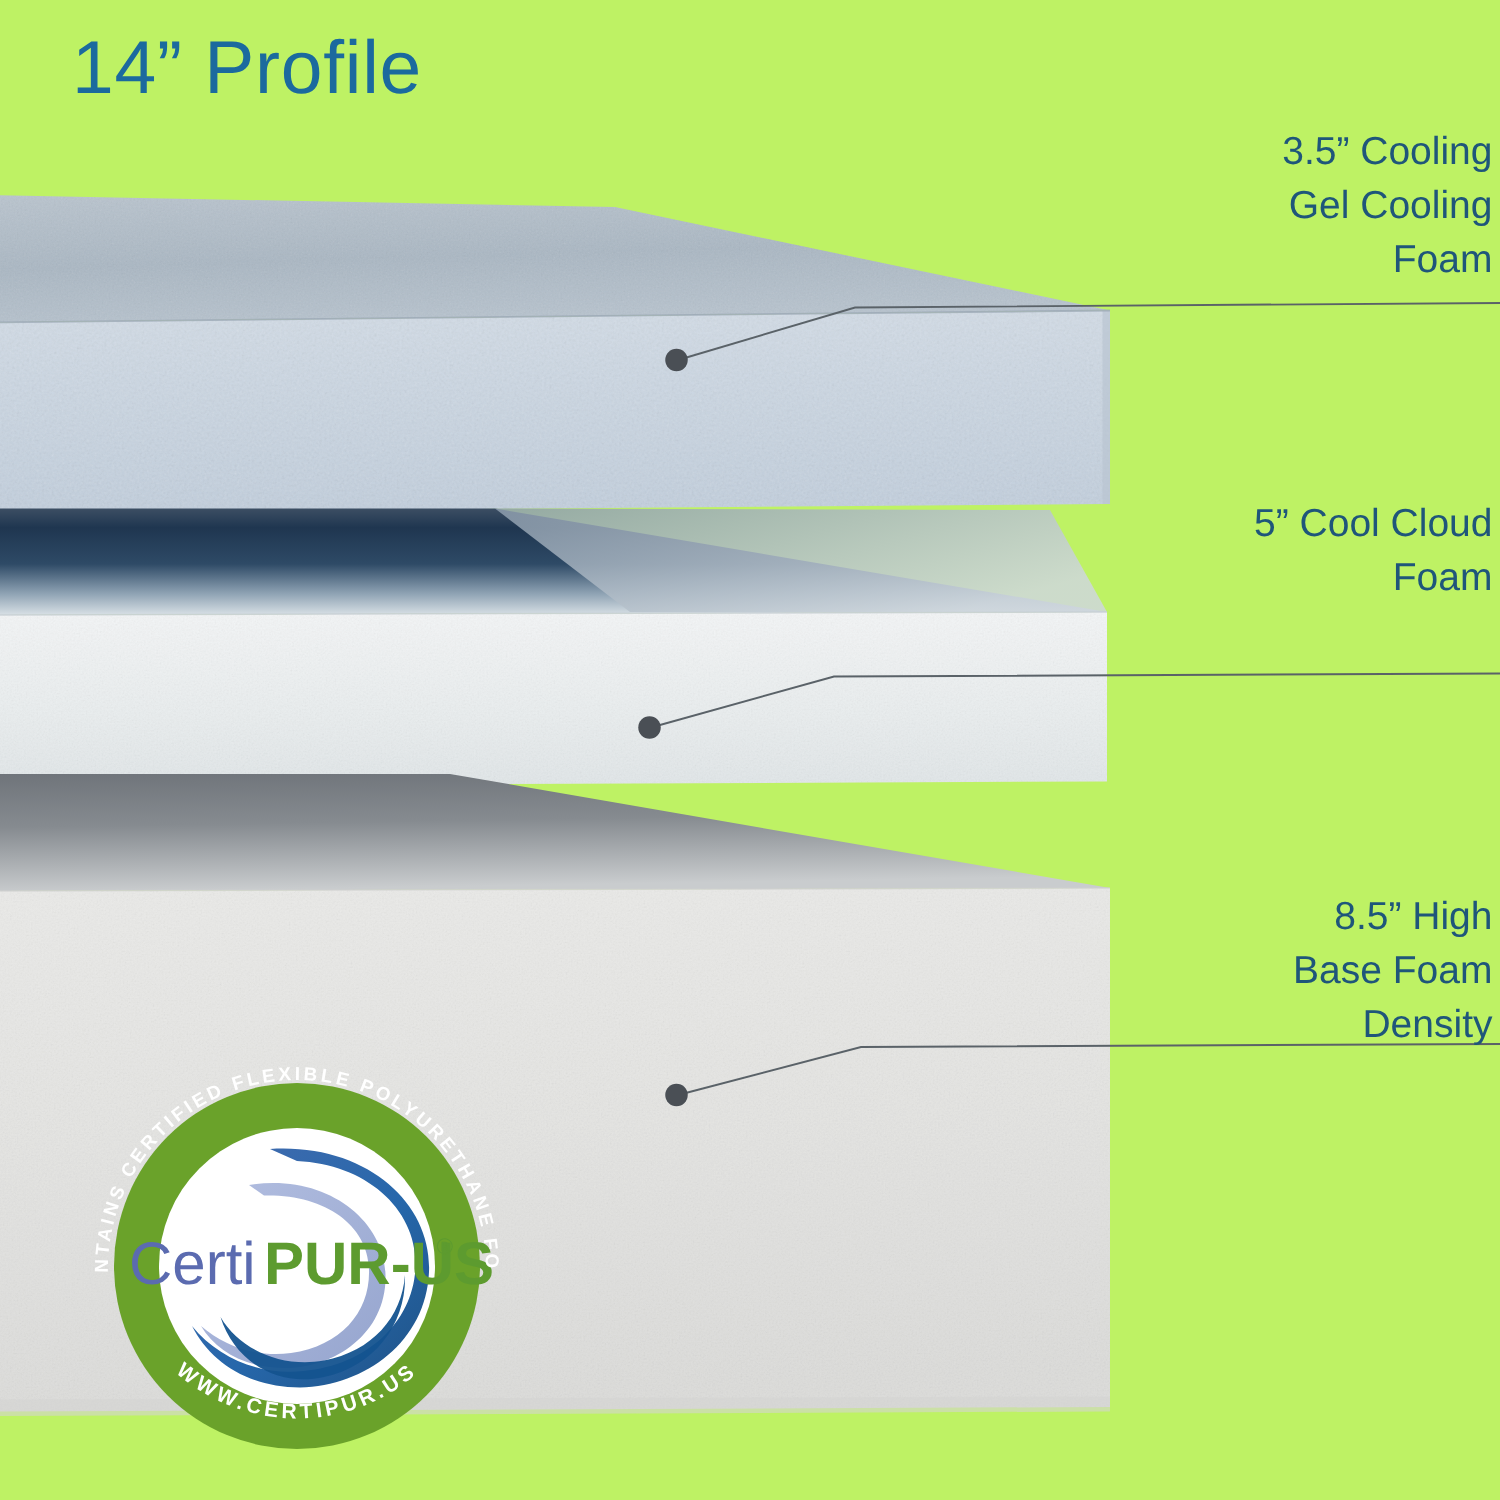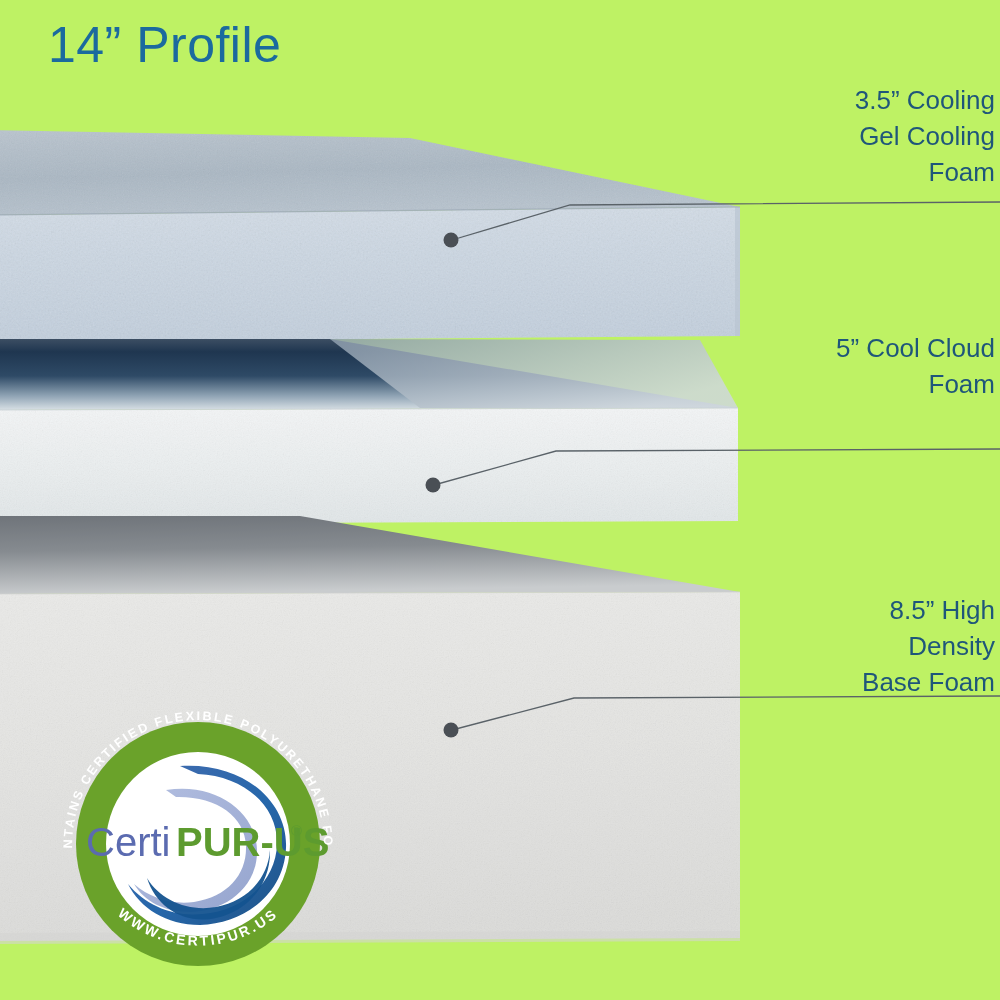--- a/index.html
+++ b/index.html
@@ -176,22 +176,22 @@
     <div>Foam</div>
   </div>
 
   <div class="callout" id="callout-2">
     <div>5” Cool Cloud</div>
     <div>Foam</div>
   </div>
 
   <div class="callout" id="callout-3">
     <div>8.5” High</div>
+    <div>Base Foam</div>
     <div>Density</div>
-    <div>Base Foam</div>
   </div>
 
   <div id="badge">
     <svg class="badge-svg" viewBox="0 0 300 262">
       <defs>
         <path id="arcTop" d="M 24,142 A 126,126 0 0 1 276,142"></path>
         <path id="arcBottom" d="M 38,168 A 122,122 0 0 0 262,168"></path>
         <linearGradient id="swooshDark" x1="0" y1="0" x2="1" y2="1">
           <stop offset="0%" stop-color="#3a64ab"></stop>
           <stop offset="55%" stop-color="#1b5fa6"></stop>

